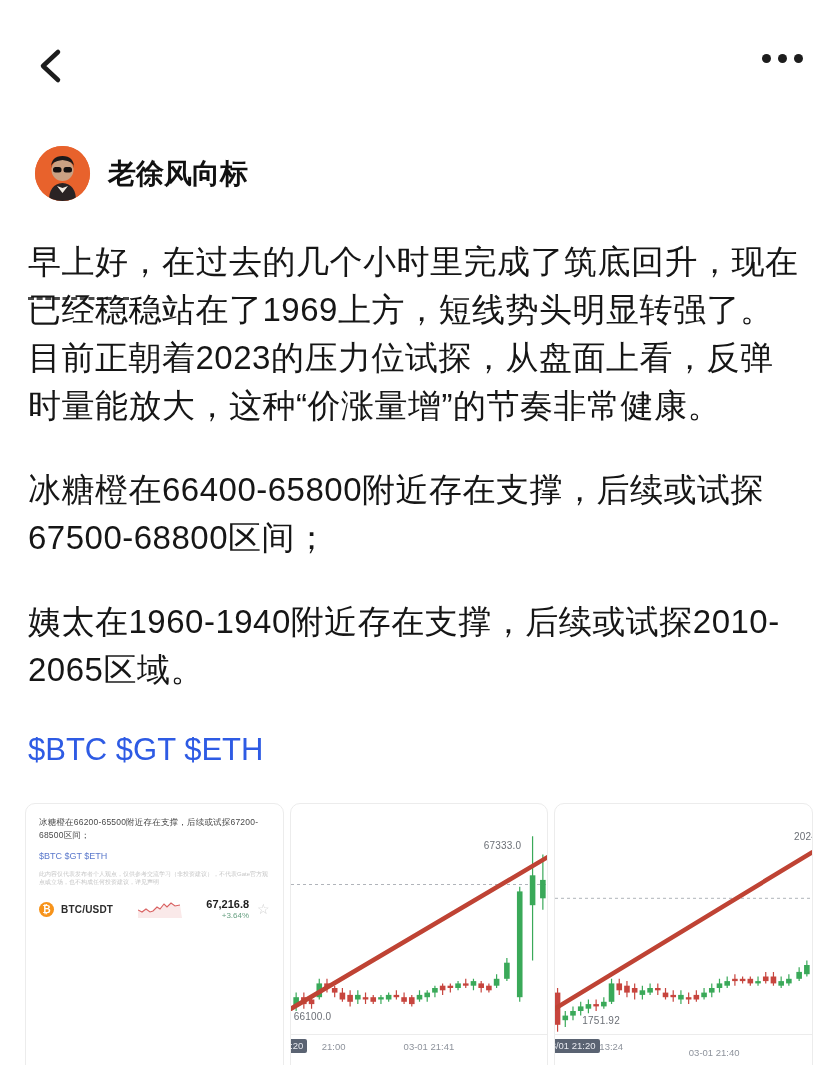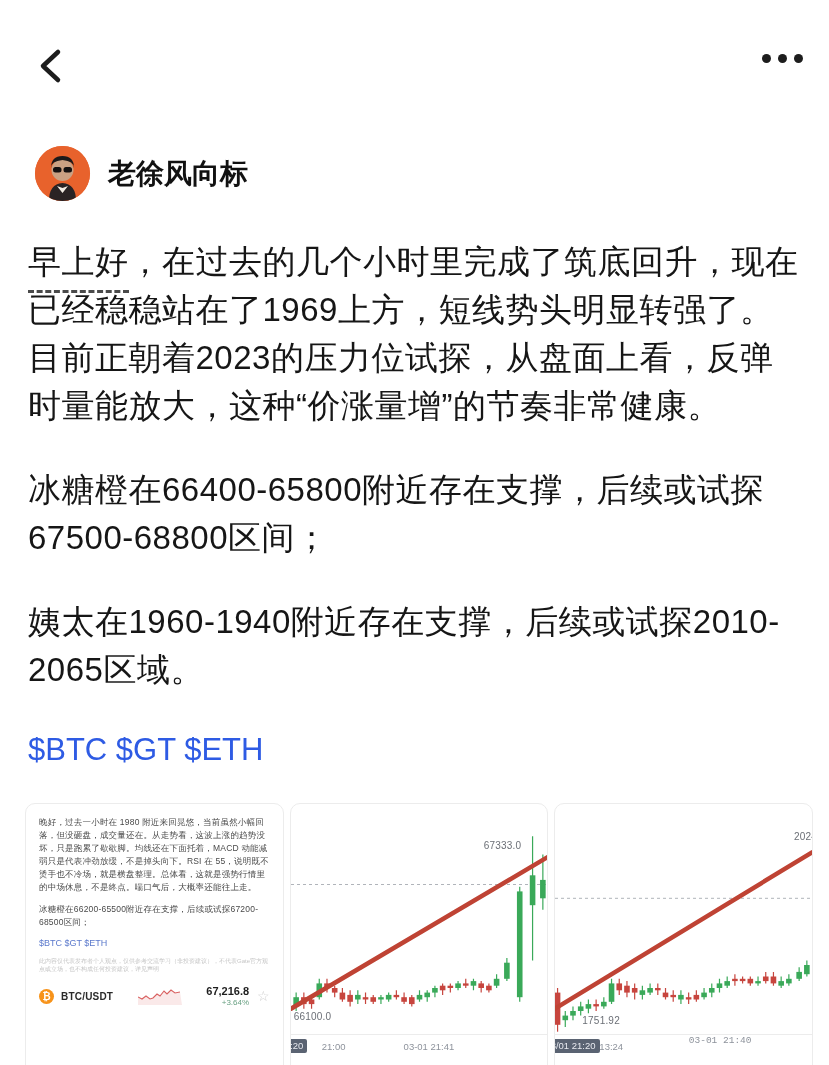--- a/index.html
+++ b/index.html
@@ -19,21 +19,21 @@
   .avatar {
     width:55px; height:55px; border-radius:50%; overflow:hidden; flex:0 0 auto;
     background:#e8622c;
   }
   .author-meta { margin-left:18px; }
   .author-name { font-size:28px; font-weight:bold; color:#111; line-height:34px;text-align:right; }
   .author-time { font-size:22px; color:#b5b5b5; line-height:28px; margin-top:2px; }
   
   .content { position:absolute; left:28px; top:238px; right:24px; }
   .content p { font-size:33px; line-height:48px; color:#161616; margin-bottom:36px; letter-spacing:.5px; }
-  .lead-underline { border-bottom:3px dashed #4a4a4a; padding-bottom:10px;margin-top:8px; }
+  .lead-underline { border-bottom:3px dashed #4a4a4a; padding-bottom:17px;margin-top:8px; }
   .cashtags { font-size:31px; line-height:40px; margin-top:2px; cursor:pointer; }
   
   .thumbs { position:absolute; left:25px; top:803px; right:16px; display:flex; gap:6px; }
   .thumb-card {
     flex:1 1 0; height:300px; background:#fff;
     border:1px solid #ececec; border-radius:10px; overflow:hidden; position:relative;
     cursor:pointer;
   }
   
   .mini { padding:12px 13px 0 13px; }
@@ -64,21 +64,21 @@
   }
   .card-btc .label-high { top:36px; right:26px; }
   .card-btc .label-low  { top:207px; left:3px; }
   .card-btc .tick-badge { left:-42px; top:4px; }
   .card-btc .tick-1 { left:31px; top:6px; }
   .card-btc .tick-2 { left:44%; top:6px; }
   .card-eth .label-high { top:27px; right:-5px; }
   .card-eth .label-low  { top:211px; left:27px; }
   .card-eth .tick-badge { left:-14px; top:4px; }
   .card-eth .tick-1 { left:44px; top:6px; z-index:1; }
-  .card-eth .tick-2 { left:52%; top:0;font-family:Liberation Mono, monospace; }
+  .card-eth .tick-2 { left:52%; top:12px; }
 </style>
 </head>
 <body>
 
 <div class="page">
 
   <div class="back-btn">
     <svg width="36" height="40" viewBox="0 0 36 40">
       <polyline points="24,6 9,20 24,34" fill="none" stroke="#1d1d1d" stroke-width="4.5" stroke-linecap="round" stroke-linejoin="round"></polyline>
     </svg>
@@ -110,21 +110,20 @@
     <p><span class="lead-underline">早上好</span><span>，在过去的几个小时里完成了筑底回升，现在已经稳稳站在了1969上方，短线势头明显转强了。目前正朝着2023的压力位试探，从盘面上看，反弹时量能放大，这种“价涨量增”的节奏非常健康。</span></p>
     <p>冰糖橙在66400-65800附近存在支撑，后续或试探67500-68800区间；</p>
     <p>姨太在1960-1940附近存在支撑，后续或试探2010-2065区域。</p>
     <div class="cashtags" style="color: rgb(46, 91, 228);">$BTC $GT $ETH</div>
   </div>
 
   <div class="thumbs">
 
     <div class="thumb-card">
       <div class="mini">
-        <p>晚好，过去一小时在 1980 附近来回晃悠，当前虽然小幅回落，但没砸盘，成交量还在。从走势看，这波上涨的趋势没坏，只是跑累了歇歇脚。均线还在下面托着，MACD 动能减弱只是代表冲劲放缓，不是掉头向下。RSI 在 55，说明既不烫手也不冷场，就是横盘整理。总体看，这就是强势行情里的中场休息，不是终点。喘口气后，大概率还能往上走。</p>
         <p>冰糖橙在66200-65500附近存在支撑，后续或试探67200-68500区间；</p>
         <div class="mini-tags">$BTC $GT $ETH</div>
         <div class="mini-disclaimer">此内容仅代表发布者个人观点，仅供参考交流学习（非投资建议），不代表Gate官方观点或立场，也不构成任何投资建议，详见声明</div>
         <div class="ticker-row">
           <div class="btc-icon">₿</div>
           <div class="ticker-pair">BTC/USDT</div>
           <svg class="spark" viewBox="0 0 44 18">
               <polygon points="0,10 4,12 8,9 12,12 15,11 19,7 22,9 26,4 29,7 33,3 37,6 42,5 44,18 0,18" fill="rgba(217,97,97,0.14)" stroke="none"></polygon>
               <polyline points="0,10 4,12 8,9 12,12 15,11 19,7 22,9 26,4 29,7 33,3 37,6 42,5" fill="none" stroke="#d96161" stroke-width="1.1"></polyline>
             </svg>

